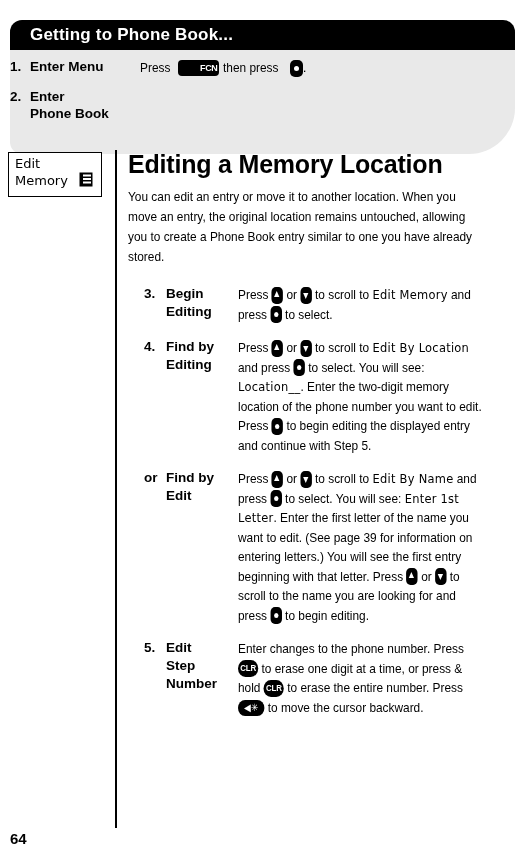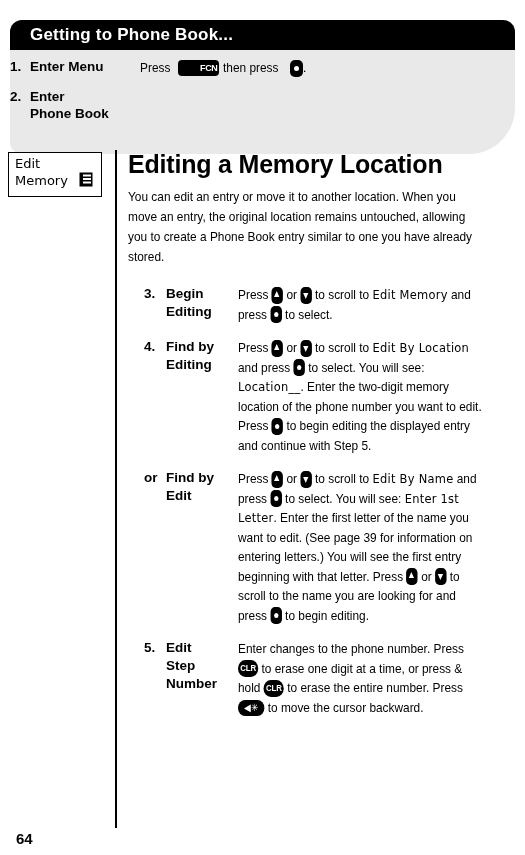--- a/index.html
+++ b/index.html
@@ -242,21 +242,21 @@
   }
   .sbody2 {
     width: 278px;
     font-size: 13.5px;
     line-height: 19.5px;
   }
 
   
   .pagenum {
     position: absolute;
-    left: 16px;
+    left: 10px;
     bottom: 8px;
     font-size: 15px;
     font-weight: bold;
   }
 </style>
 </head>
 <body>
 
 <div class="top-panel">
   <div class="top-header">

